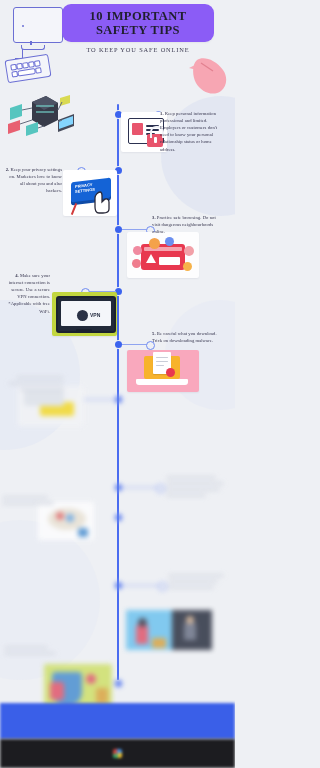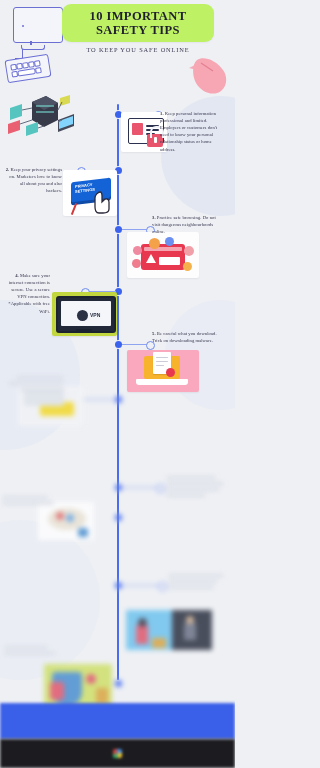--- a/index.html
+++ b/index.html
@@ -15,21 +15,21 @@
   .blob{position:absolute;border-radius:50%;pointer-events:none;}
   .blob-a{width:120px;height:120px;right:-46px;top:96px;background:#dfe4f2;opacity:.75;}
   .blob-b{width:150px;height:150px;left:-70px;top:300px;background:#e4e8f3;opacity:.7;}
   .blob-c{width:110px;height:110px;right:-40px;top:300px;background:#e6eaf4;opacity:.65;}
   .blob-d{width:160px;height:160px;left:-60px;top:520px;background:#e7ebf4;opacity:.6;}
 
   
   .header{position:absolute;left:0;top:0;width:235px;height:100px;}
   .title-card{
     position:absolute;left:62px;top:4px;width:152px;height:38px;
-    background:#bef264;border-radius:9px;
+    background:#8b5cf6;border-radius:9px;
     display:flex;align-items:center;justify-content:center;
     box-shadow:0 1px 2px rgba(60,60,90,.06);
   }
   .title-text{
     font-size:12.5px;line-height:1.12;font-weight:700;letter-spacing:.4px;
     text-align:center;color:#201f2e;padding:0 6px;
   }
   .subtitle{
     position:absolute;left:62px;top:46px;width:152px;text-align:center;
     font-size:6.4px;letter-spacing:.85px;color:#3c3b52;

